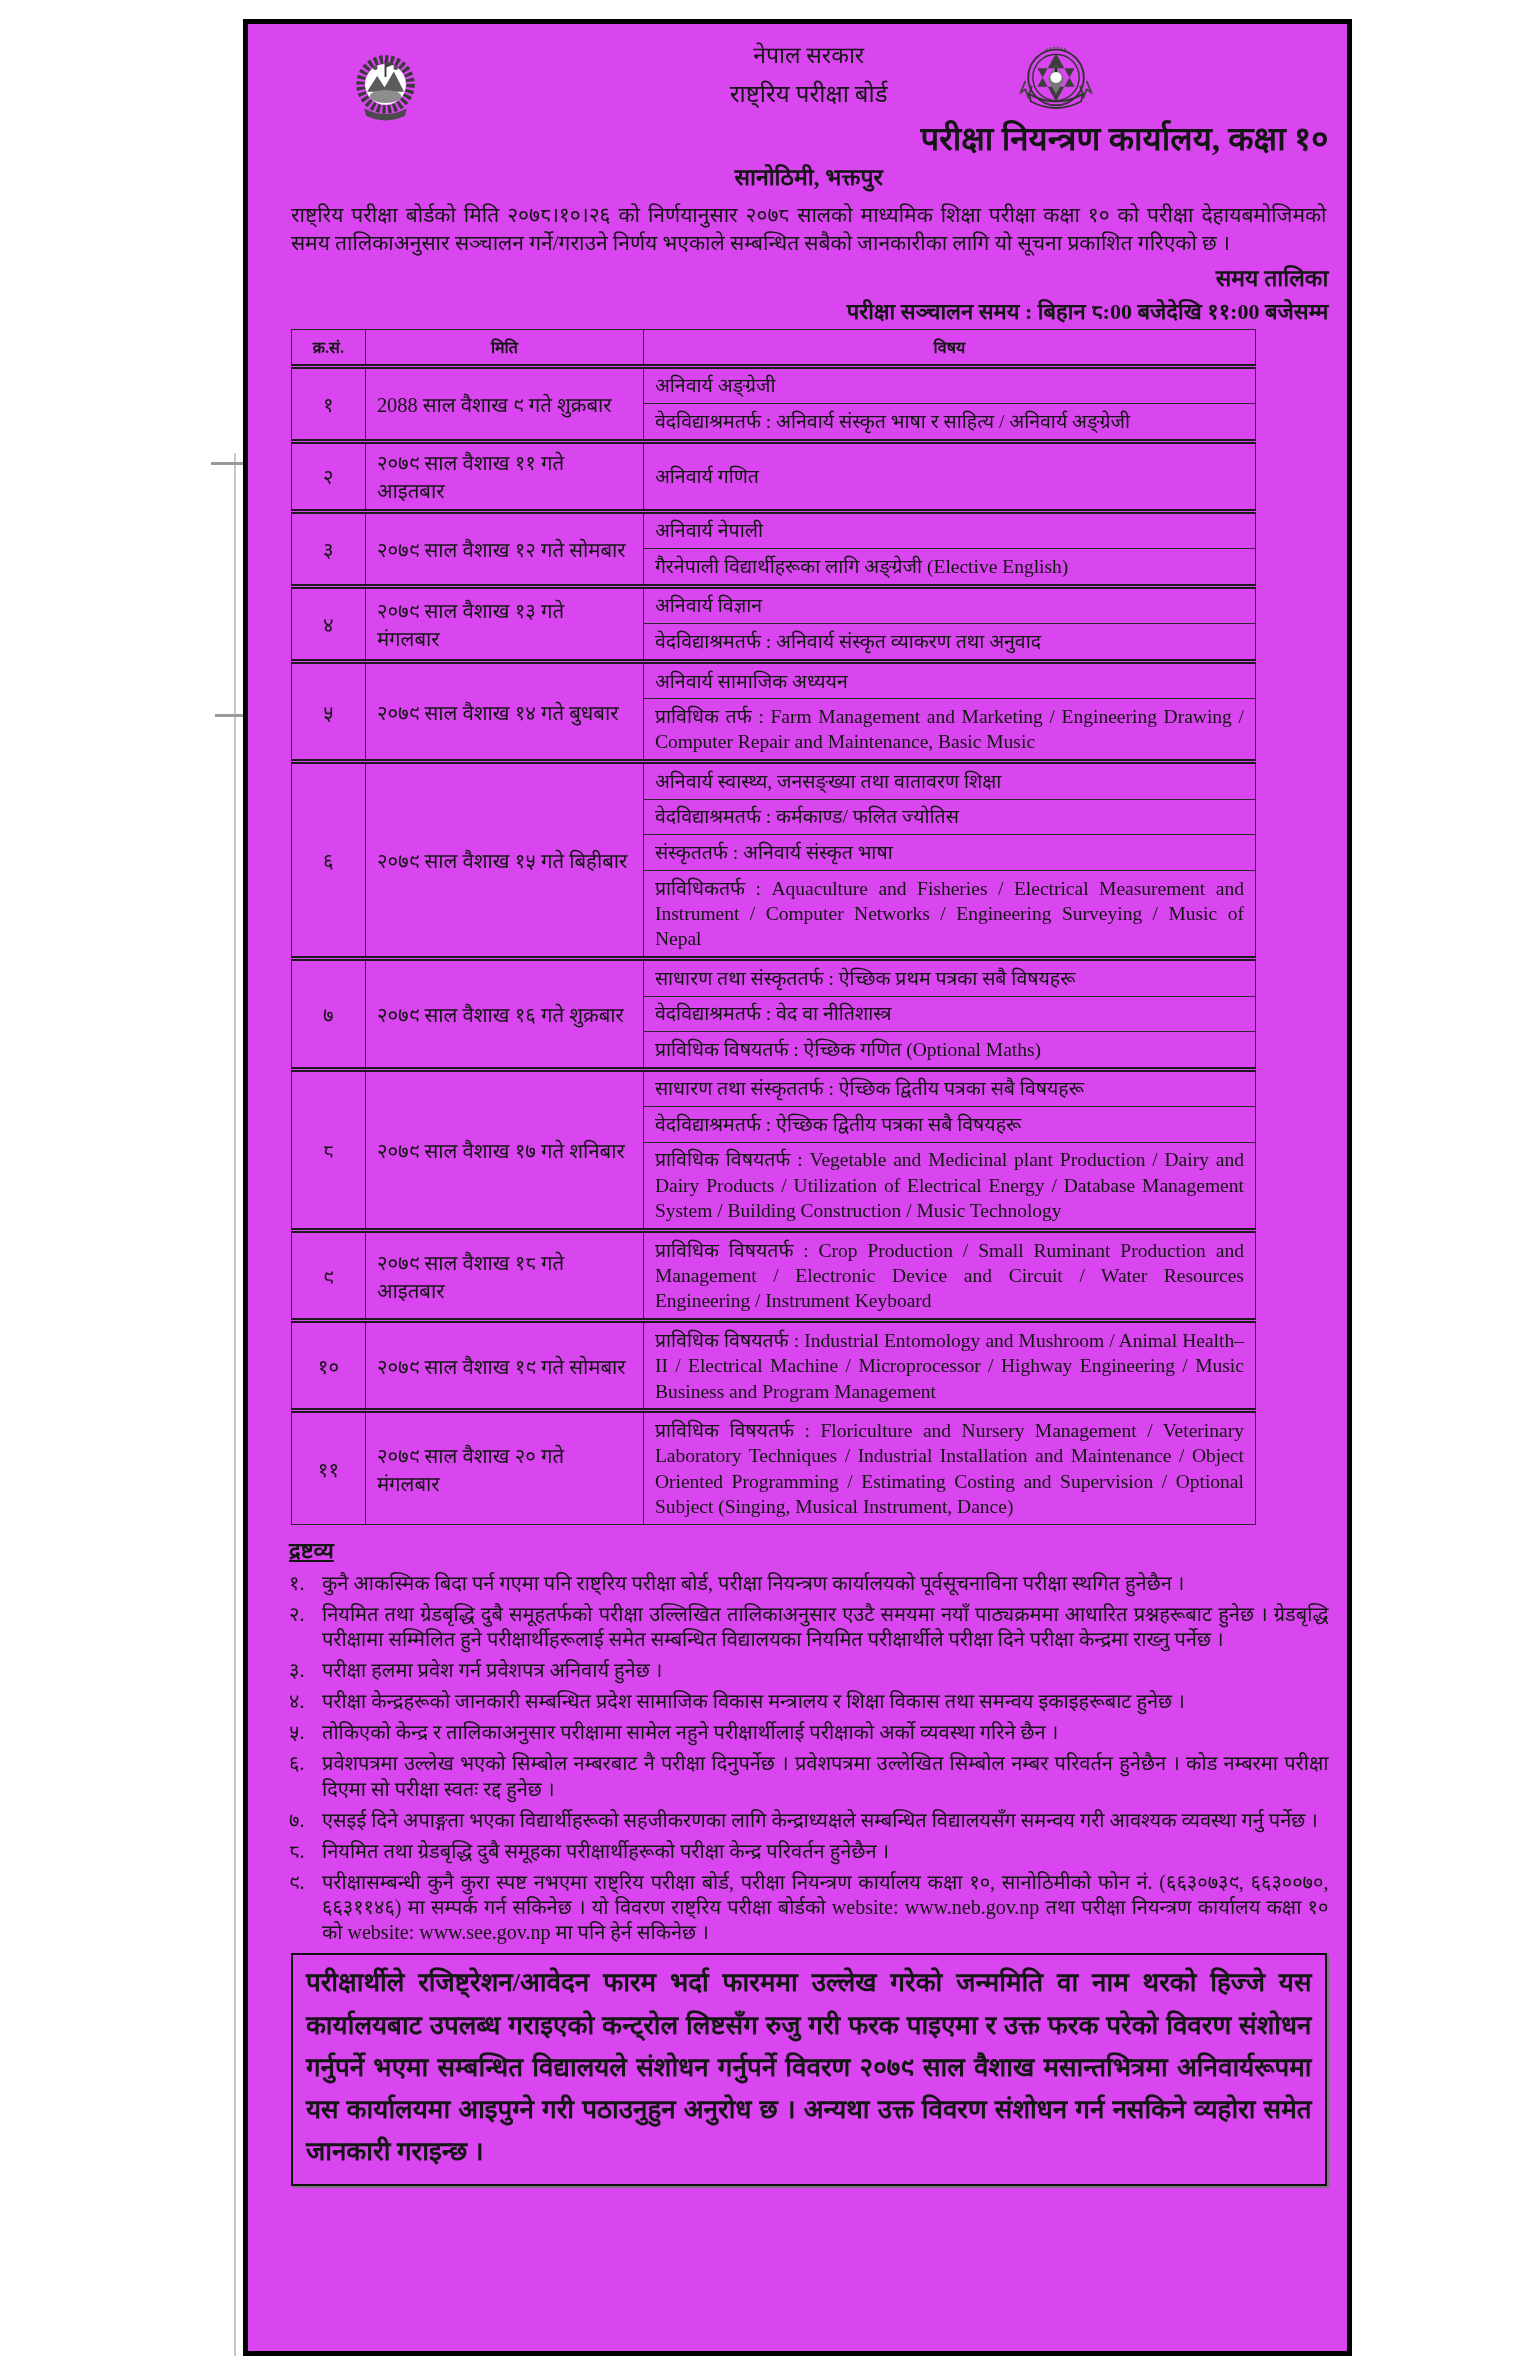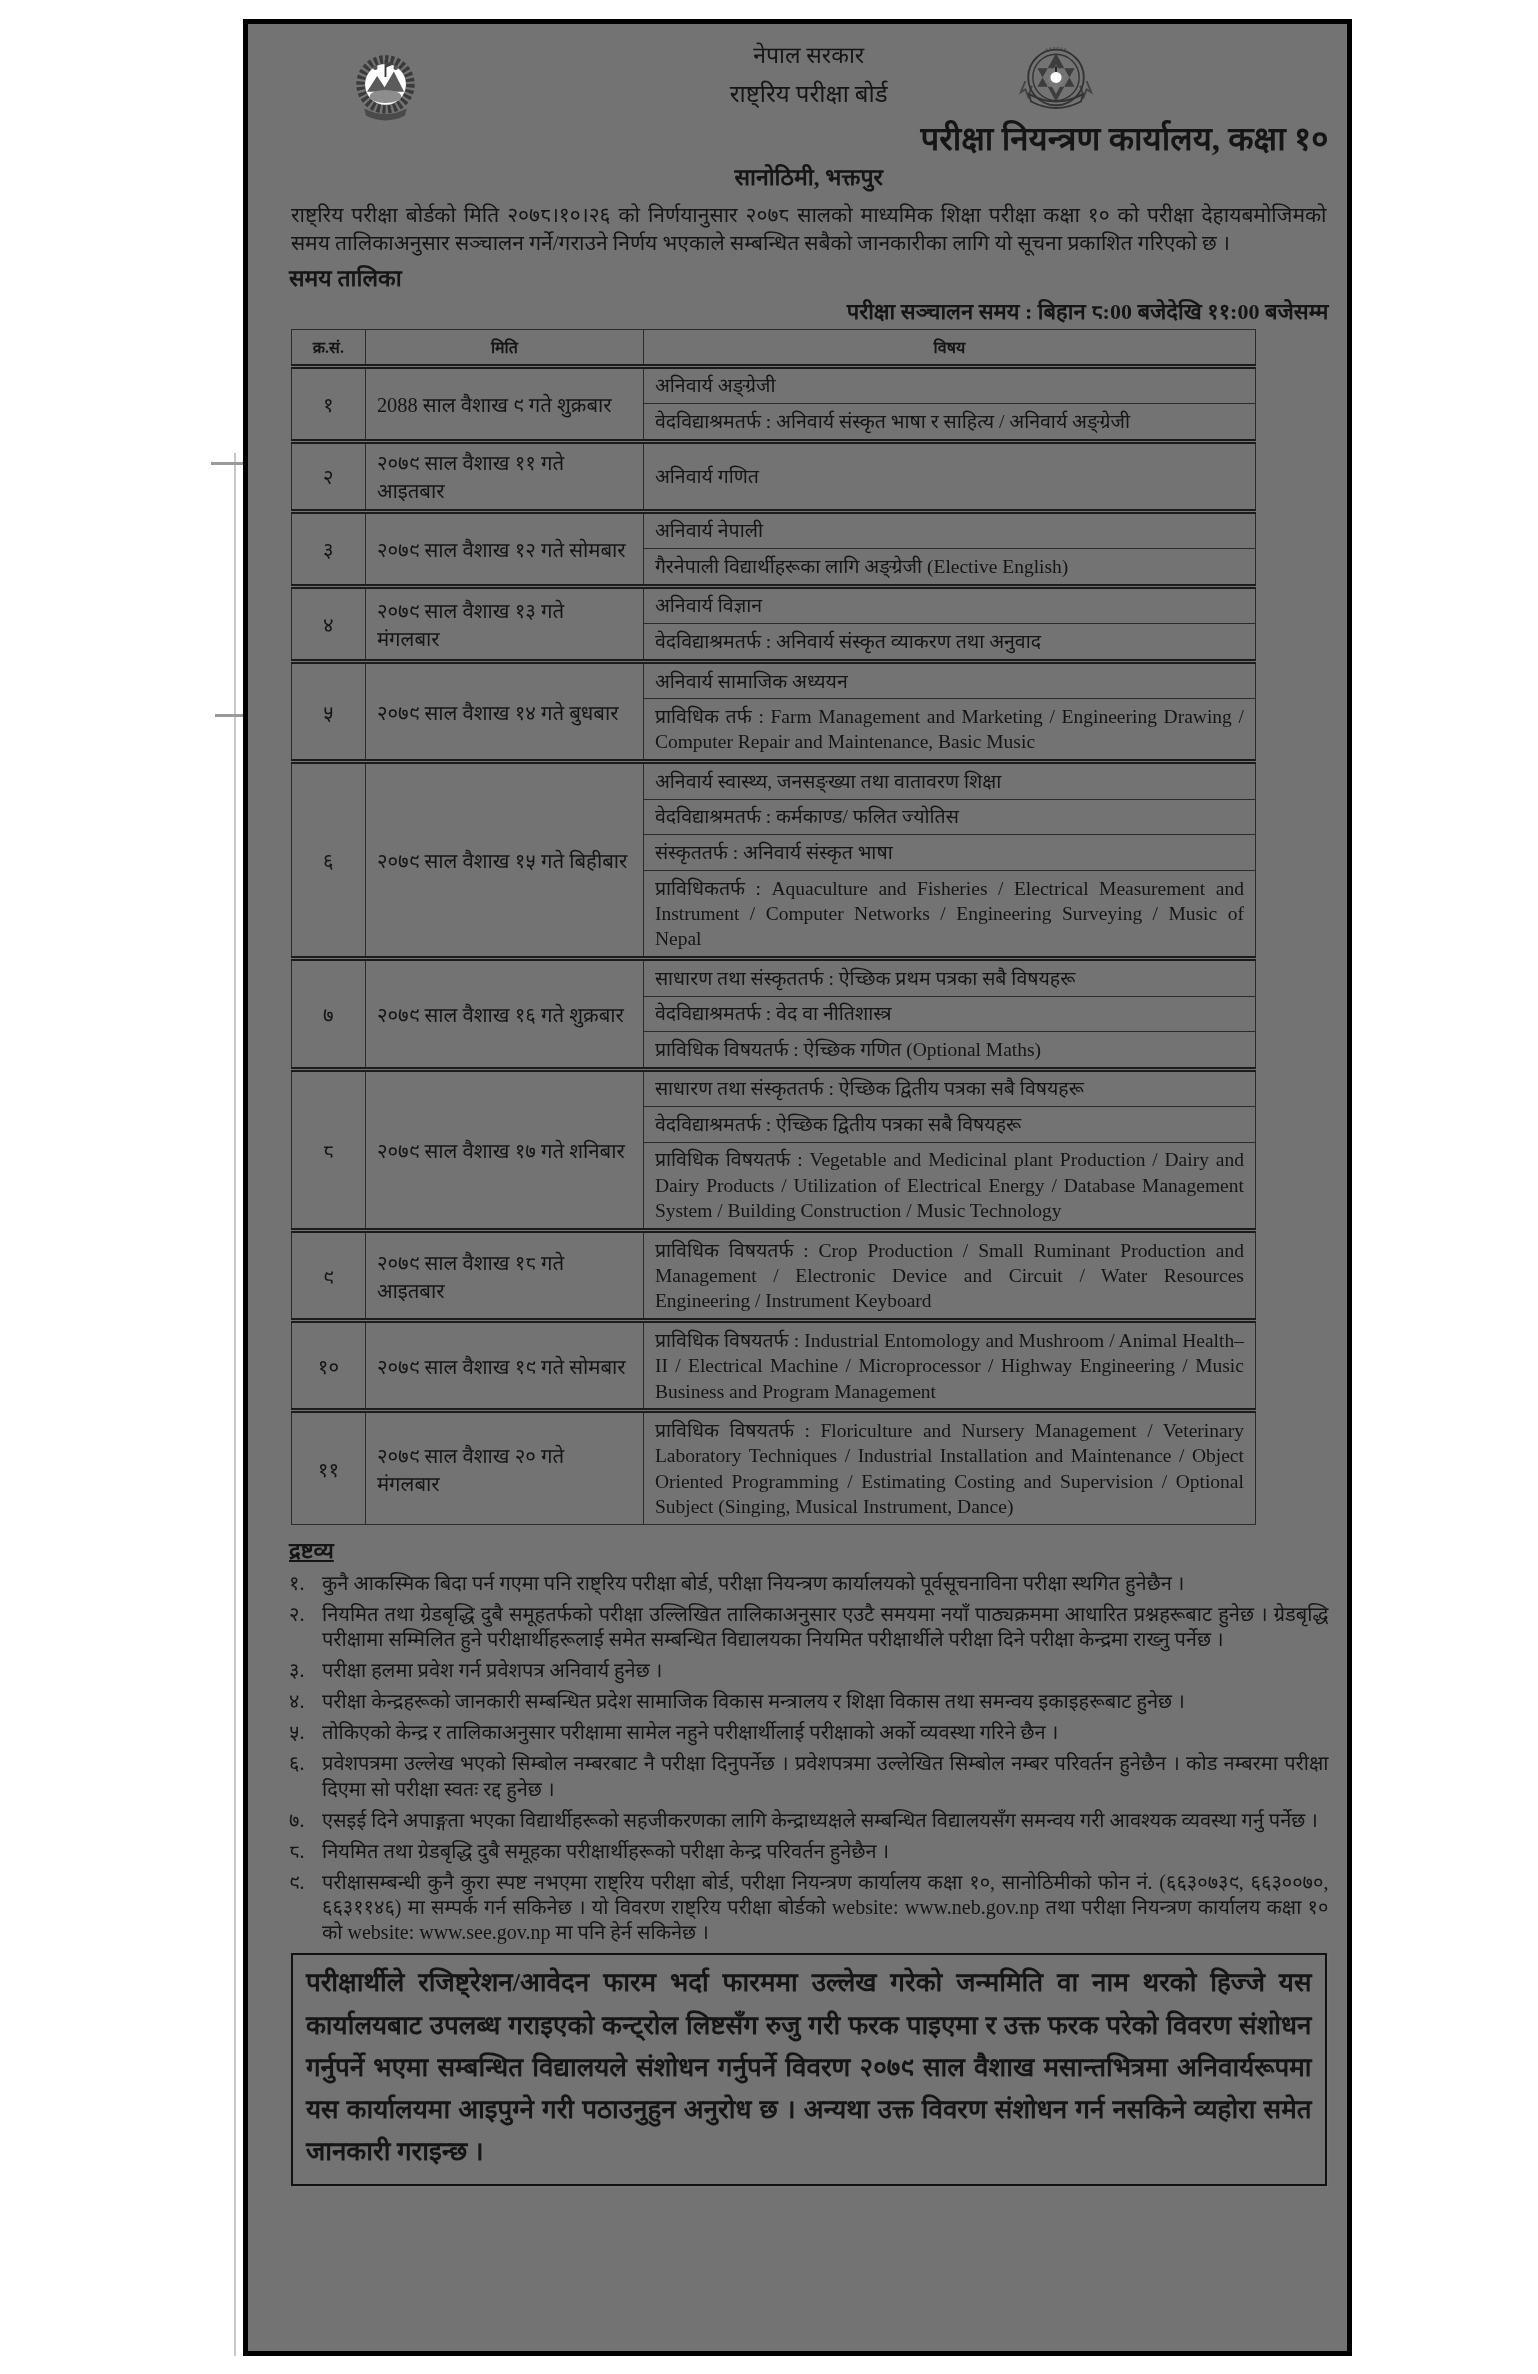--- a/index.html
+++ b/index.html
@@ -10,41 +10,41 @@
   }
   
   .scan-edge{position:absolute;left:234px;top:453px;width:1.9px;height:1903px;background:#c8c8c8;}
   .scan-dash{position:absolute;height:2.8px;background:#9a9a9a;}
   .scan-dash.d1{left:211px;top:462px;width:46px;}
   .scan-dash.d2{left:215px;top:714px;width:43px;}
 
   .doc{
     position:absolute;left:243px;top:18.6px;width:1109px;height:2337px;
     border:5.6px solid #000;box-sizing:border-box;
-    padding:9.3px 18.6px 0 41px;background:#737373;
+    padding:9.3px 18.6px 0 41px;background:#d946ef;
   }
 
   
   .masthead{position:relative;text-align:center;height:154px;}
   .emblem-left{position:absolute;left:65px;top:11px;}
   .emblem-right{position:absolute;right:234px;top:5.6px;}
   .mh-gov{font-size:23px;margin-top:5.6px;}
   .mh-board{font-size:24px;margin-top:5.6px;}
   .mh-office{font-size:33px;font-weight:bold;margin-top:5.6px;text-align:right;}
   .mh-addr{font-size:23px;font-weight:bold;margin-top:0;}
 
   
   .banner{background:#000;color:#fff;text-align:center;font-weight:bold;
     padding:9.3px 5.6px 11px;margin-top:3.7px;}
   .banner .l1{font-size:27px;line-height:1.45;}
   .banner .l2{font-size:27px;line-height:1.45;}
 
   .intro{font-size:21px;line-height:1.32;text-align:justify;margin:9.3px 1.9px 3.7px;}
 
-  .sched-title{text-align:left;font-weight:bold;font-size:23px;margin-top:1.9px;}
+  .sched-title{text-align:right;font-weight:bold;font-size:23px;margin-top:1.9px;}
   .sched-time{text-align:right;font-weight:bold;font-size:22px;margin:1.9px 0 4.6px;}
 
   
   table.sched{border-collapse:collapse;width:965px;margin-left:1.9px;table-layout:fixed;}
   .sched th,.sched td{border:1.9px solid #2b2b2b;vertical-align:middle;}
   .sched th{font-size:16px;font-weight:bold;padding:5.6px 3.7px;}
   .sched col.c-sn{width:74px;}
   .sched col.c-date{width:278px;}
   .sched td.sn{text-align:center;font-size:20.4px;}
   .sched td.date{font-size:20.4px;padding:4.6px 11px;}

